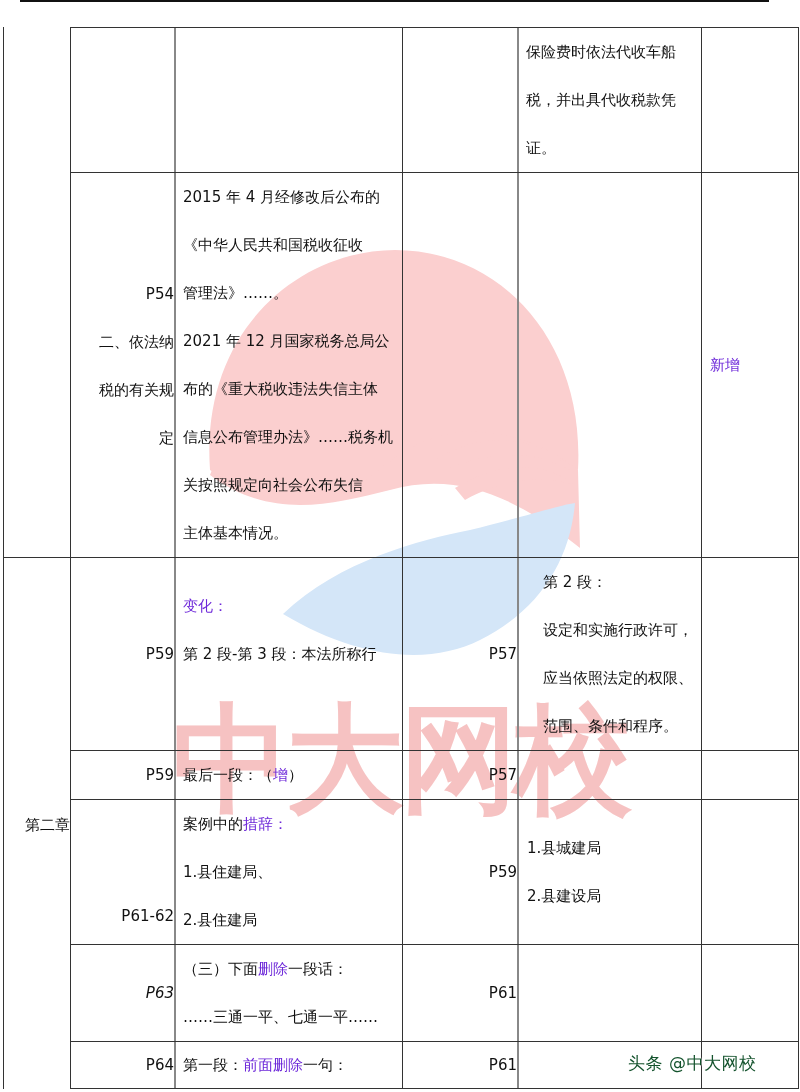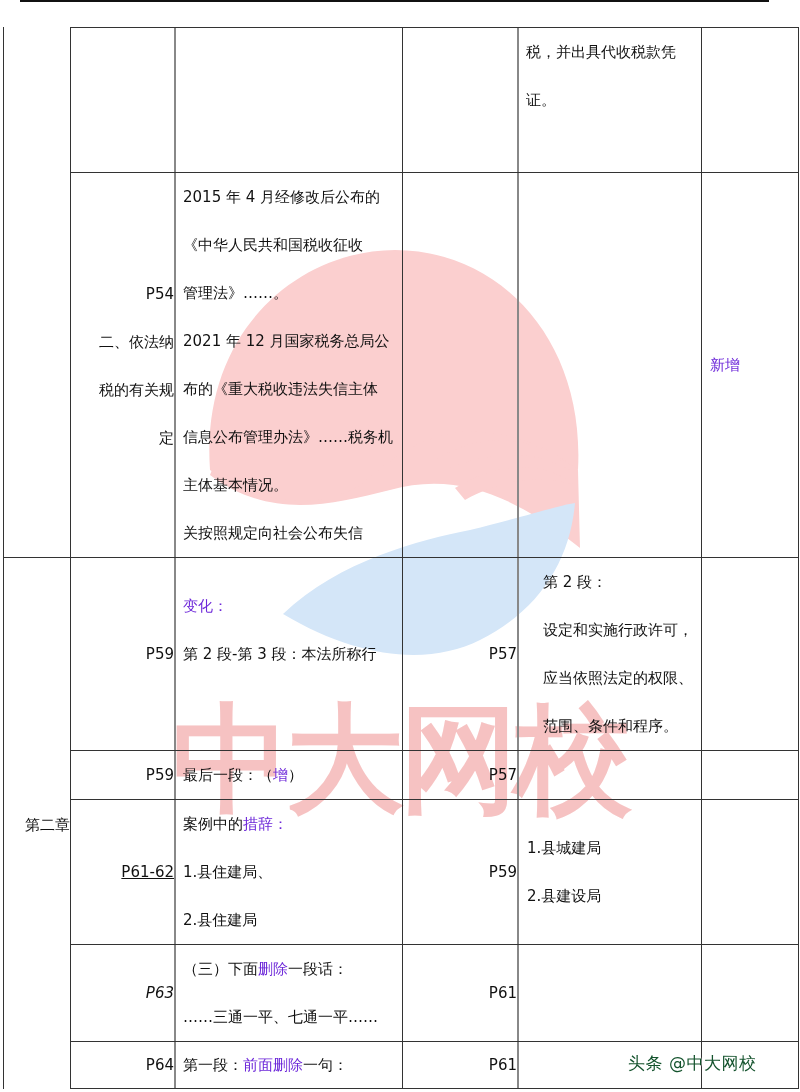--- a/index.html
+++ b/index.html
@@ -54,39 +54,40 @@
 <div class="hline" style="left:3px; top:557px; width:796px;"></div>
 <div class="hline" style="left:70px; top:750px; width:729px;"></div>
 <div class="hline" style="left:70px; top:799px; width:729px;"></div>
 <div class="hline" style="left:70px; top:944px; width:729px;"></div>
 <div class="hline" style="left:70px; top:1041px; width:729px;"></div>
 <div class="hline" style="left:70px; top:1088px; width:729px;"></div>
 
 <div class="cell center" style="left:4px; top:801px; width:66px;">第二章</div>
 
 <div class="cell" style="left:526px; top:28px; width:175px;">
+  <span class="ln">保险费时依法代收车船</span>
   <span class="ln">税，并出具代收税款凭</span>
   <span class="ln">证。</span>
 </div>
 
 <div class="cell center" style="left:71px; top:270px; width:103px;">
   <span class="ln">P54</span>
   <span class="ln">二、依法纳</span>
   <span class="ln">税的有关规</span>
   <span class="ln">定</span>
 </div>
 <div class="cell" style="left:183px; top:173px; width:218px;">
   <span class="ln">2015 年 4 月经修改后公布的</span>
   <span class="ln">《中华人民共和国税收征收</span>
   <span class="ln">管理法》……。</span>
   <span class="ln">2021 年 12 月国家税务总局公</span>
   <span class="ln">布的《重大税收违法失信主体</span>
   <span class="ln">信息公布管理办法》……税务机</span>
+  <span class="ln">关按照规定向社会公布失信</span>
   <span class="ln">主体基本情况。</span>
-  <span class="ln">关按照规定向社会公布失信</span>
 </div>
 <div class="cell red" style="left:710px; top:341px; width:88px;">新增</div>
 
 <div class="cell center" style="left:71px; top:630px; width:103px;">P59</div>
 <div class="cell" style="left:183px; top:582px; width:218px;">
   <span class="ln red">变化：</span>
   <span class="ln">第 2 段-第 3  段：本法所称行</span>
 </div>
 <div class="cell center" style="left:403px; top:630px; width:114px;">P57</div>
 <div class="cell" style="left:527px; top:558px; width:174px;margin-left:16px;">
@@ -95,21 +96,21 @@
   <span class="ln">应当依照法定的权限、</span>
   <span class="ln">范围、条件和程序。</span>
 </div>
 
 <div class="cell center" style="left:71px; top:751px; width:103px;">P59</div>
 <div class="cell" style="left:183px; top:751px; width:218px;">
   <span>最后一段：（</span><span class="red">增</span><span>）</span>
 </div>
 <div class="cell center" style="left:403px; top:751px; width:114px;">P57</div>
 
-<div class="cell center" style="left:71px; top:848px; width:103px;text-decoration:underline;">P61-62</div>
+<div class="cell center" style="left:71px; top:892px; width:103px;">P61-62</div>
 <div class="cell" style="left:183px; top:800px; width:218px;">
   <span class="ln"><span>案例中的</span><span class="red">措辞：</span></span>
   <span class="ln">1.县住建局、</span>
   <span class="ln">2.县住建局</span>
 </div>
 <div class="cell center" style="left:403px; top:848px; width:114px;">P59</div>
 <div class="cell" style="left:527px; top:824px; width:174px;">
   <span class="ln">1.县城建局</span>
   <span class="ln">2.县建设局</span>
 </div>

